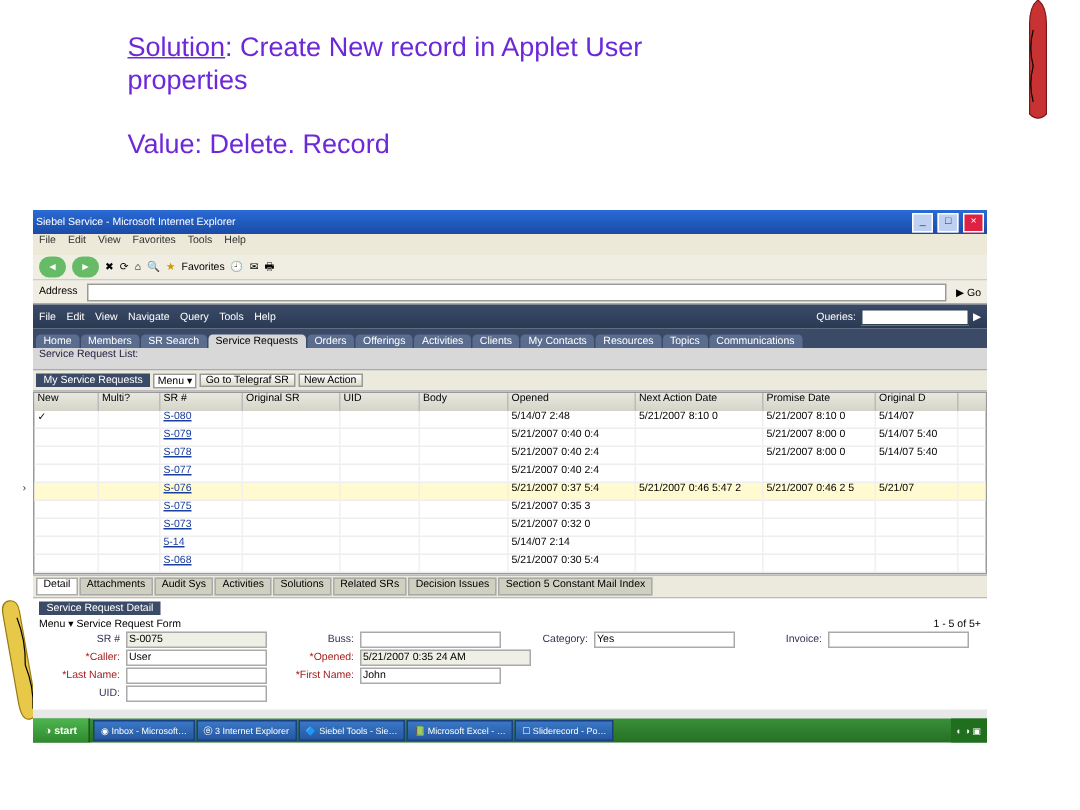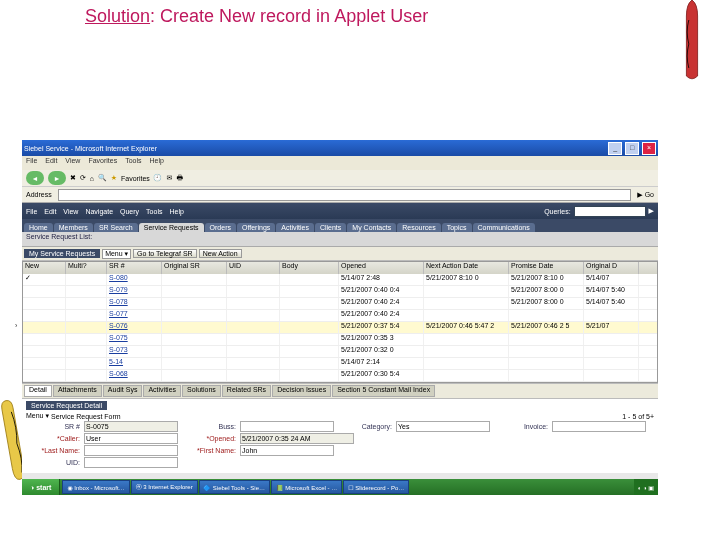--- a/index.html
+++ b/index.html
@@ -1,17 +1,17 @@
 <!DOCTYPE html>
 <html><head>
 <meta charset="utf-8">
 <style>
   body { margin:0; font-family: Arial, sans-serif; background:#fff; width:720px; height:540px; position:relative; overflow:hidden;}
   .slide { width:720px; height:540px; position:relative; }
-  .solution { position:absolute; left:85px; top:6px; font-size:18px; color:#be185d; line-height:1.2; }
+  .solution { position:absolute; left:85px; top:21px; font-size:18px; color:#6d28d9; line-height:1.2; }
   .solution .u { text-decoration:underline; }
   .crayon-tr { position:absolute; right:20px; top:-5px; }
   .crayon-bl { position:absolute; left:5px; bottom:55px; transform:rotate(-10deg);}
   .crayon { width:16px; height:90px; display:block; }
   .screenshot { position:absolute; left:22px; top:140px; width:636px; height:355px; background:#e8e8e8; font-size:7px; color:#000;}
   .winbar { height:16px; background:linear-gradient(#2a6bd6,#1a4ba6); color:#fff; display:flex; align-items:center; padding:0 2px; justify-content:space-between;}
   .wbtns span{ display:inline-block; width:12px;height:11px;background:#c0d0f0;border:1px solid #fff;margin-left:1px;text-align:center;line-height:9px;color:#333;}
   .wbtns .close{background:#d24;color:#fff;}
   .menubar{height:12px;background:#ece9d8;padding:1px 4px;color:#333;}
   .menubar span{margin-right:8px;}
@@ -58,22 +58,23 @@
   .tasks{display:flex;flex:1;gap:1px;height:14px;margin:1px 2px;}
   .task{background:linear-gradient(#3a78c6,#2658a0);border:1px solid #1a4080;padding:0 4px;display:flex;align-items:center;gap:2px;white-space:nowrap;overflow:hidden;font-size:6px;}
   .tray{background:#1f6f1f;height:16px;padding:0 4px;display:flex;align-items:center;gap:2px;font-size:6px;}
 </style>
 </head>
 <body>
 
 <div class="slide">
   <div class="solution">
     <span class="u">Solution</span><span>: Create New record in Applet User</span><br>
+    <span>properties</span><br>
     <br>
-    <br>
+    <span>Value: Delete. Record</span>
   </div>
 
   <svg class="crayon crayon-tr" viewBox="0 0 20 100">
     <path d="M3 20 Q3 5 10 0 Q17 5 17 20 L17 95 Q10 102 3 95 Z" fill="#c83232" stroke="#7a1818"></path>
     <path d="M6 25 Q2 40 6 55 Q2 70 6 85" stroke="#000" fill="none" stroke-width="1"></path>
   </svg>
   <svg class="crayon crayon-bl" viewBox="0 0 20 100">
     <path d="M3 10 Q3 0 10 0 Q17 0 17 10 L17 85 Q17 100 10 100 Q3 100 3 85 Z" fill="#e8c848" stroke="#9a7a10"></path>
     <path d="M14 15 Q18 35 14 55 Q18 75 14 92" stroke="#000" fill="none" stroke-width="1"></path>
   </svg>

